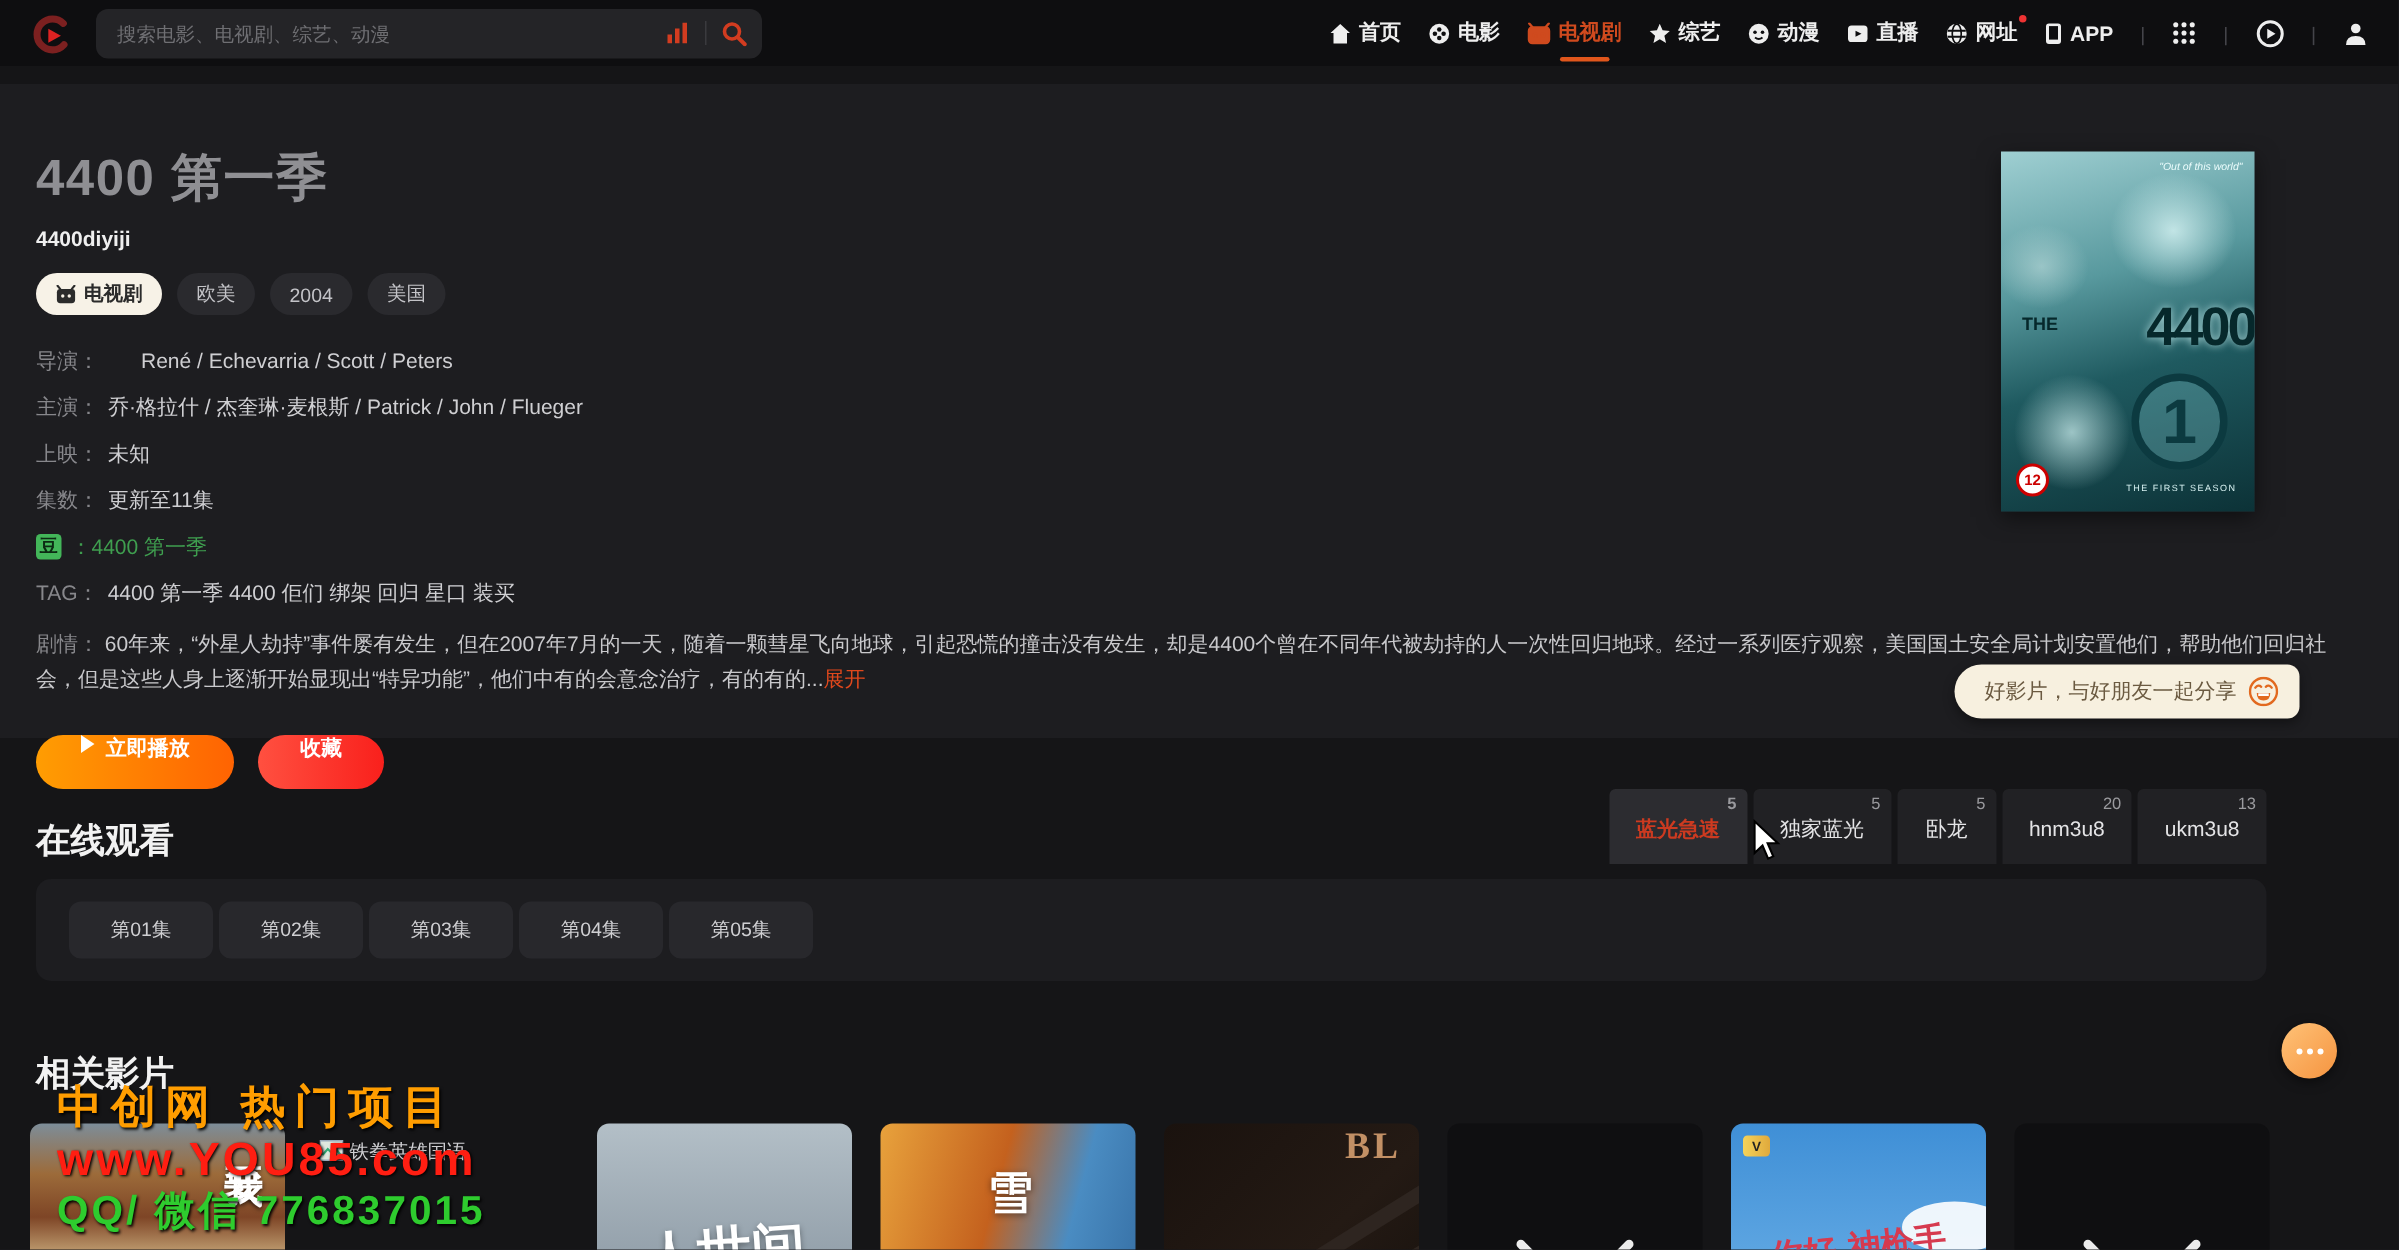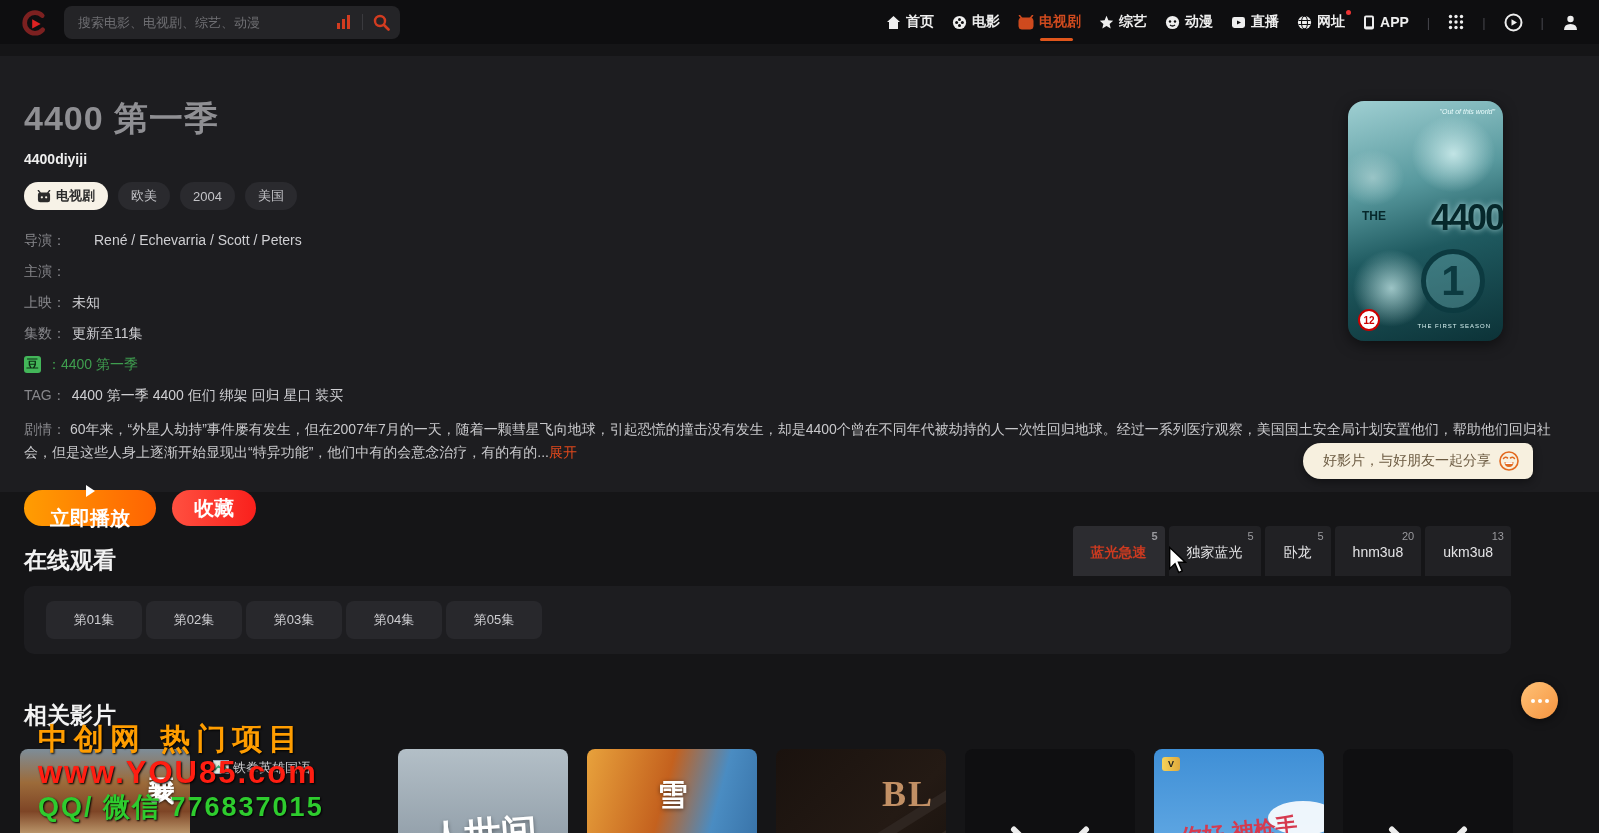--- a/index.html
+++ b/index.html
@@ -10,21 +10,21 @@
     font-family:"Liberation Sans","DejaVu Sans",sans-serif;
     color:#ccc;
   }
   
   .header {
     height:44px; background:#0e0e10; display:flex; align-items:center;
     padding:0 20px; gap:14px;
   }
   .logo { width:30px; height:30px; flex:0 0 auto; }
   .searchbox {
-    width:336px; height:33px; background:#242427; border-radius:8px;
+    width:444px; height:33px; background:#242427; border-radius:8px;
     display:flex; align-items:center; padding:0 10px 0 14px; gap:10px;
   }
   .searchbox input {
     flex:1; background:transparent; border:none; outline:none;
     color:#bbb; font-size:13px; font-family:inherit;
   }
   .searchbox input::placeholder { color:#6f6f73; }
   .search-div { width:1px; height:16px; background:#3a3a3e; }
   .nav { margin-left:auto; display:flex; align-items:center; gap:18px; }
   .nav-item {
@@ -65,33 +65,33 @@
     background:#43b659; color:#0c2a13; font-size:12px; font-weight:bold;
     text-align:center; line-height:17px; vertical-align:-3px;
   }
   .douban-link { color:#3f9e4f; margin-left:6px; cursor:pointer; }
   .synopsis { margin-top:13px; font-size:14px; line-height:23px; color:#c9c9cc; max-width:1530px; }
   .synopsis .lbl { color:#87878b; }
   .expand { color:#e0481c; cursor:pointer; }
   .btnrow { margin-top:26px; display:flex; gap:16px; }
   .btn {
     height:36px; border:none; border-radius:18px; color:#fff;
-    font-size:20px; font-weight:bold; font-family:inherit; cursor:pointer;
-    display:flex; align-items:center; justify-content:center; gap:8px;flex-direction:column;
+    font-size:14px; font-weight:bold; font-family:inherit; cursor:pointer;
+    display:flex; justify-content:center; gap:8px;
   }
   .btn-play { width:132px; background:linear-gradient(90deg,#ff9d02,#ff6302); }
   .btn-fav  { width:84px;  background:linear-gradient(90deg,#ff5040,#f9201c); }
   .play-tri {
     width:0; height:0; border-left:9px solid #fff;
     border-top:6px solid transparent; border-bottom:6px solid transparent;
   }
   
   .hero-poster {
-    position:absolute; top:45px; right:96px; width:155px; height:240px;
-    border-radius:16px; overflow:hidden; cursor:pointer;
+    position:absolute; top:45px; right:96px; width:169px; height:240px;
+    border-radius:0; overflow:hidden; cursor:pointer;
     background:
       radial-gradient(60px 55px at 68% 22%, rgba(210,240,240,.85), rgba(210,240,240,0) 70%),
       radial-gradient(45px 40px at 16% 32%, rgba(190,220,220,.6), rgba(190,220,220,0) 70%),
       radial-gradient(55px 55px at 28% 78%, rgba(200,235,235,.75), rgba(200,235,235,0) 70%),
       linear-gradient(165deg,#9fcfd2 0%,#58999e 35%,#1f5a60 60%,#0c3237 100%);
     box-shadow:0 4px 14px rgba(0,0,0,.5);
   }
   .hp-quote { position:absolute; top:7px; right:8px; font-size:7px; color:#eafcfc; font-style:italic; }
   .hp-title { position:absolute; top:96px; left:0; right:0; text-align:right; color:#06282b;
               font-size:36px; font-weight:bold; letter-spacing:-2px; text-shadow:0 0 6px rgba(220,255,255,.7); }
@@ -151,21 +151,21 @@
   .p-broken .blabel { position:absolute; top:10px; left:24px; color:#cfcfd2; font-size:13px; }
   .p-rsj { background:linear-gradient(180deg,#b3bfc7 0%,#8d9aa5 45%,#5d6873 80%,#3e4750 100%); }
   .p-rsj .calli { position:absolute; top:62px; left:0; right:0; text-align:center; color:#fff;
       font-size:36px; font-weight:bold; font-family:"DejaVu Serif",serif; transform:rotate(-4deg);
       text-shadow:0 2px 4px rgba(0,0,0,.4); }
   .p-skate { background:linear-gradient(105deg,#e8a23c 0%,#c4611e 38%,#4a8cc2 62%,#2b5f94 100%); }
   .p-skate .calli { position:absolute; top:8px; left:50%; transform:translateX(-50%); color:#fff;
       font-size:30px; font-weight:bold; writing-mode:vertical-rl; font-family:"DejaVu Serif",serif;
       text-shadow:0 1px 4px rgba(0,0,0,.5); }
   .p-boss { background:linear-gradient(135deg,#1a120e 0%,#241a14 45%,#0d0a08 100%); }
-  .p-boss .t-top { position:absolute; top:24px; right:12px; color:#c29065; font-size:36px; font-weight:bold;
+  .p-boss .t-top { position:absolute; top:2px; right:12px; color:#c29065; font-size:25px; font-weight:bold;
       letter-spacing:2px; font-family:"Liberation Serif",serif; }
   .p-boss .stripe { position:absolute; left:-20%; width:150%; height:10px; background:#2e2520; transform:rotate(-32deg); }
   .p-sky { background:linear-gradient(180deg,#3f8fd6 0%,#5ea6e2 38%,#b9d8ef 72%,#edf5fb 100%); }
   .p-sky .cloud { position:absolute; background:#fff; border-radius:50%; opacity:.9; }
   .p-sky .calli { position:absolute; top:68px; left:0; right:0; text-align:center; color:#d63a4f;
       font-size:22px; font-weight:bold; font-family:"DejaVu Serif",serif; transform:rotate(-6deg); }
   .p-sky .badge { position:absolute; top:8px; left:8px; background:linear-gradient(90deg,#f5d35a,#e0a93c);
       color:#222; font-size:9px; font-weight:bold; padding:2px 6px; border-radius:3px; }
   .p-tv { display:flex; align-items:center; justify-content:center; background:#0f0f11; }
   
@@ -324,20 +324,21 @@
         <span>美国</span>
       </span>
   </div>
 
   <div class="inforow" style="margin-top:22px;gap:22px;">
     <span class="lbl">导演：</span>
     <span class="val">René / Echevarria / Scott / Peters</span>
   </div>
   <div class="inforow">
     <span class="lbl">主演：</span>
+    <span class="val">乔·格拉什 / 杰奎琳·麦根斯 / Patrick / John / Flueger</span>
   </div>
   <div class="inforow">
     <span class="lbl">上映：</span>
     <span class="val">未知</span>
   </div>
   <div class="inforow">
     <span class="lbl">集数：</span>
     <span class="val">更新至11集</span>
   </div>
 

